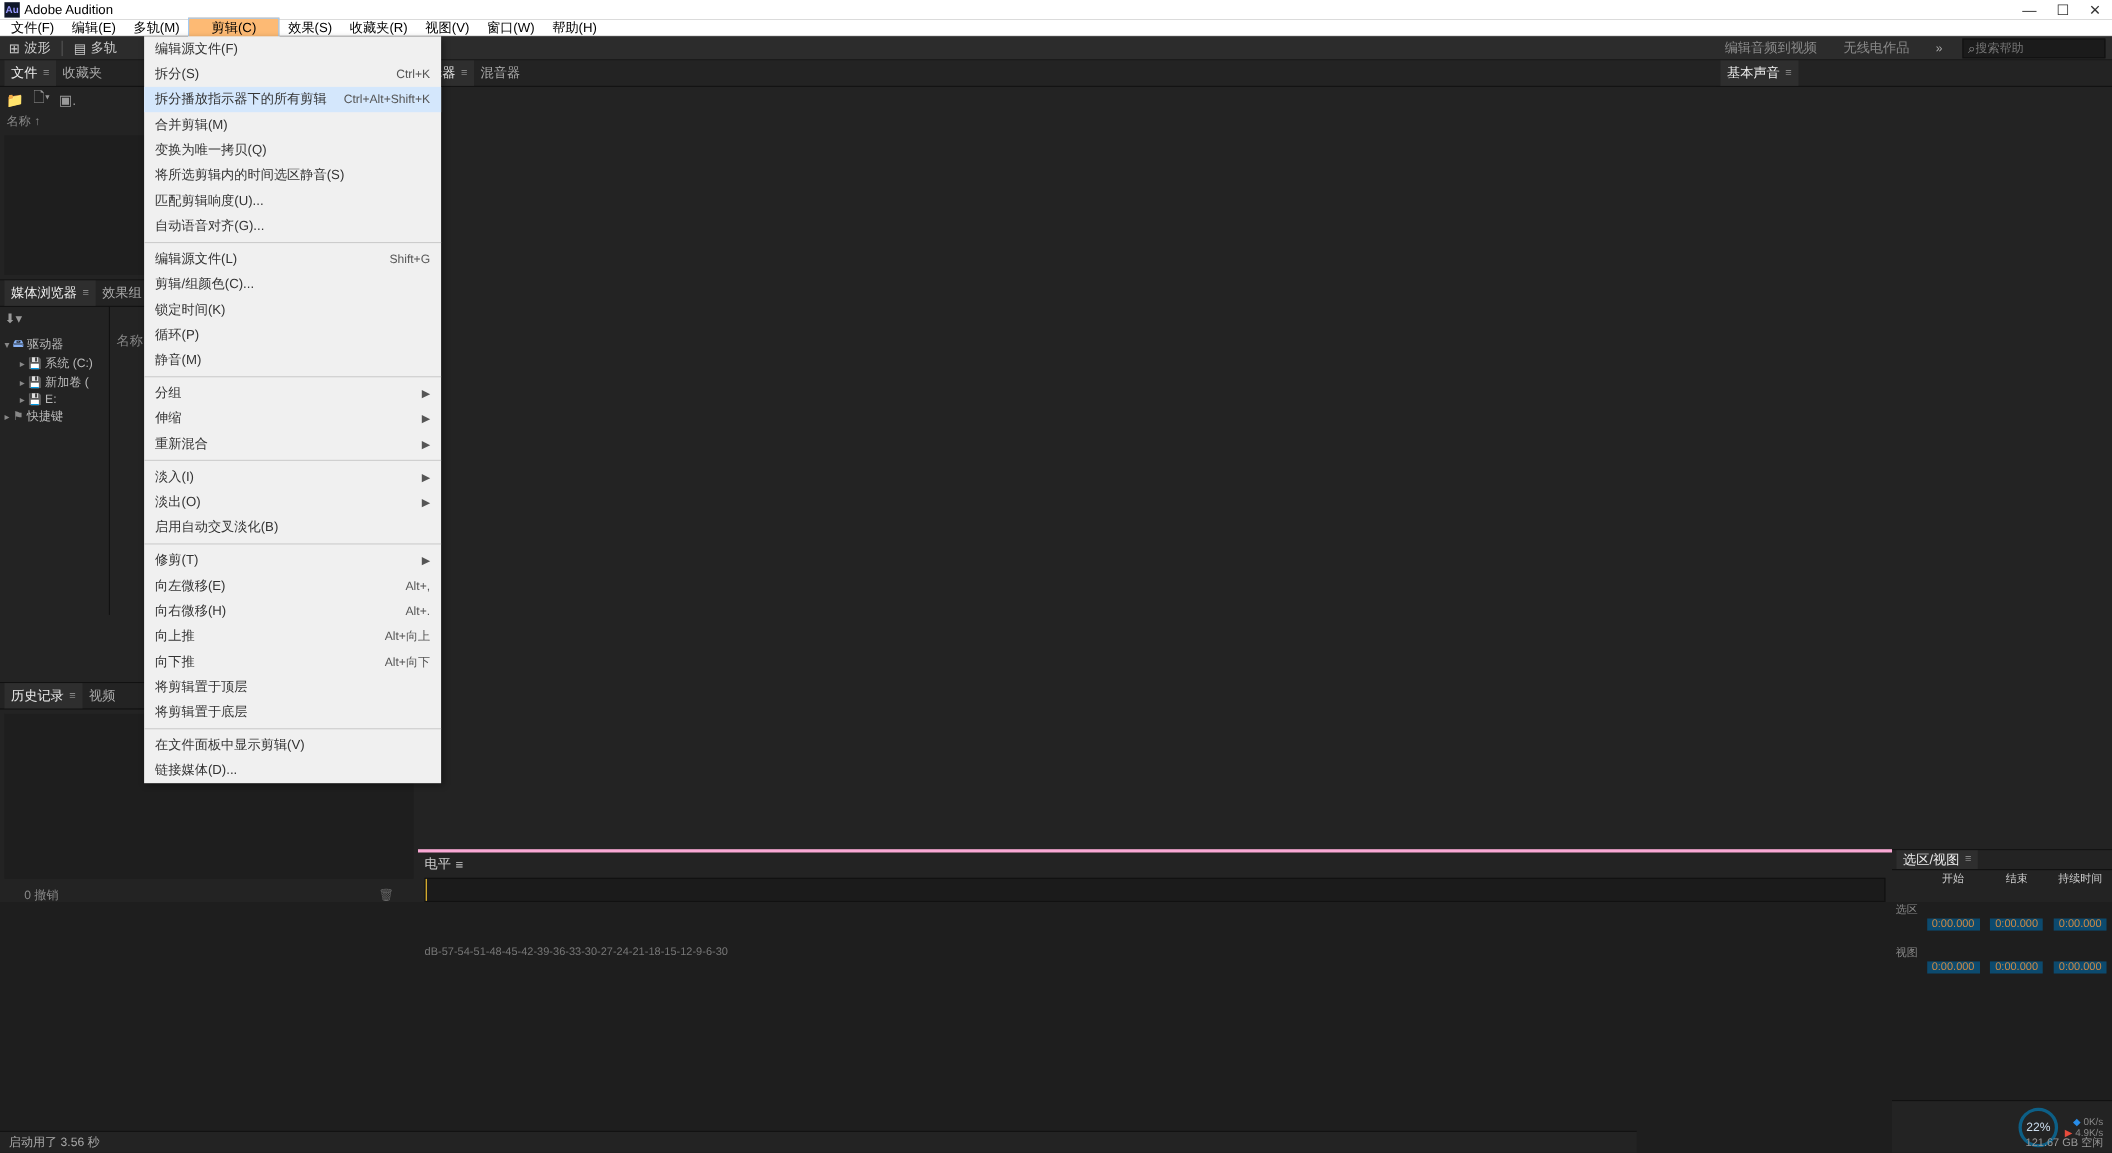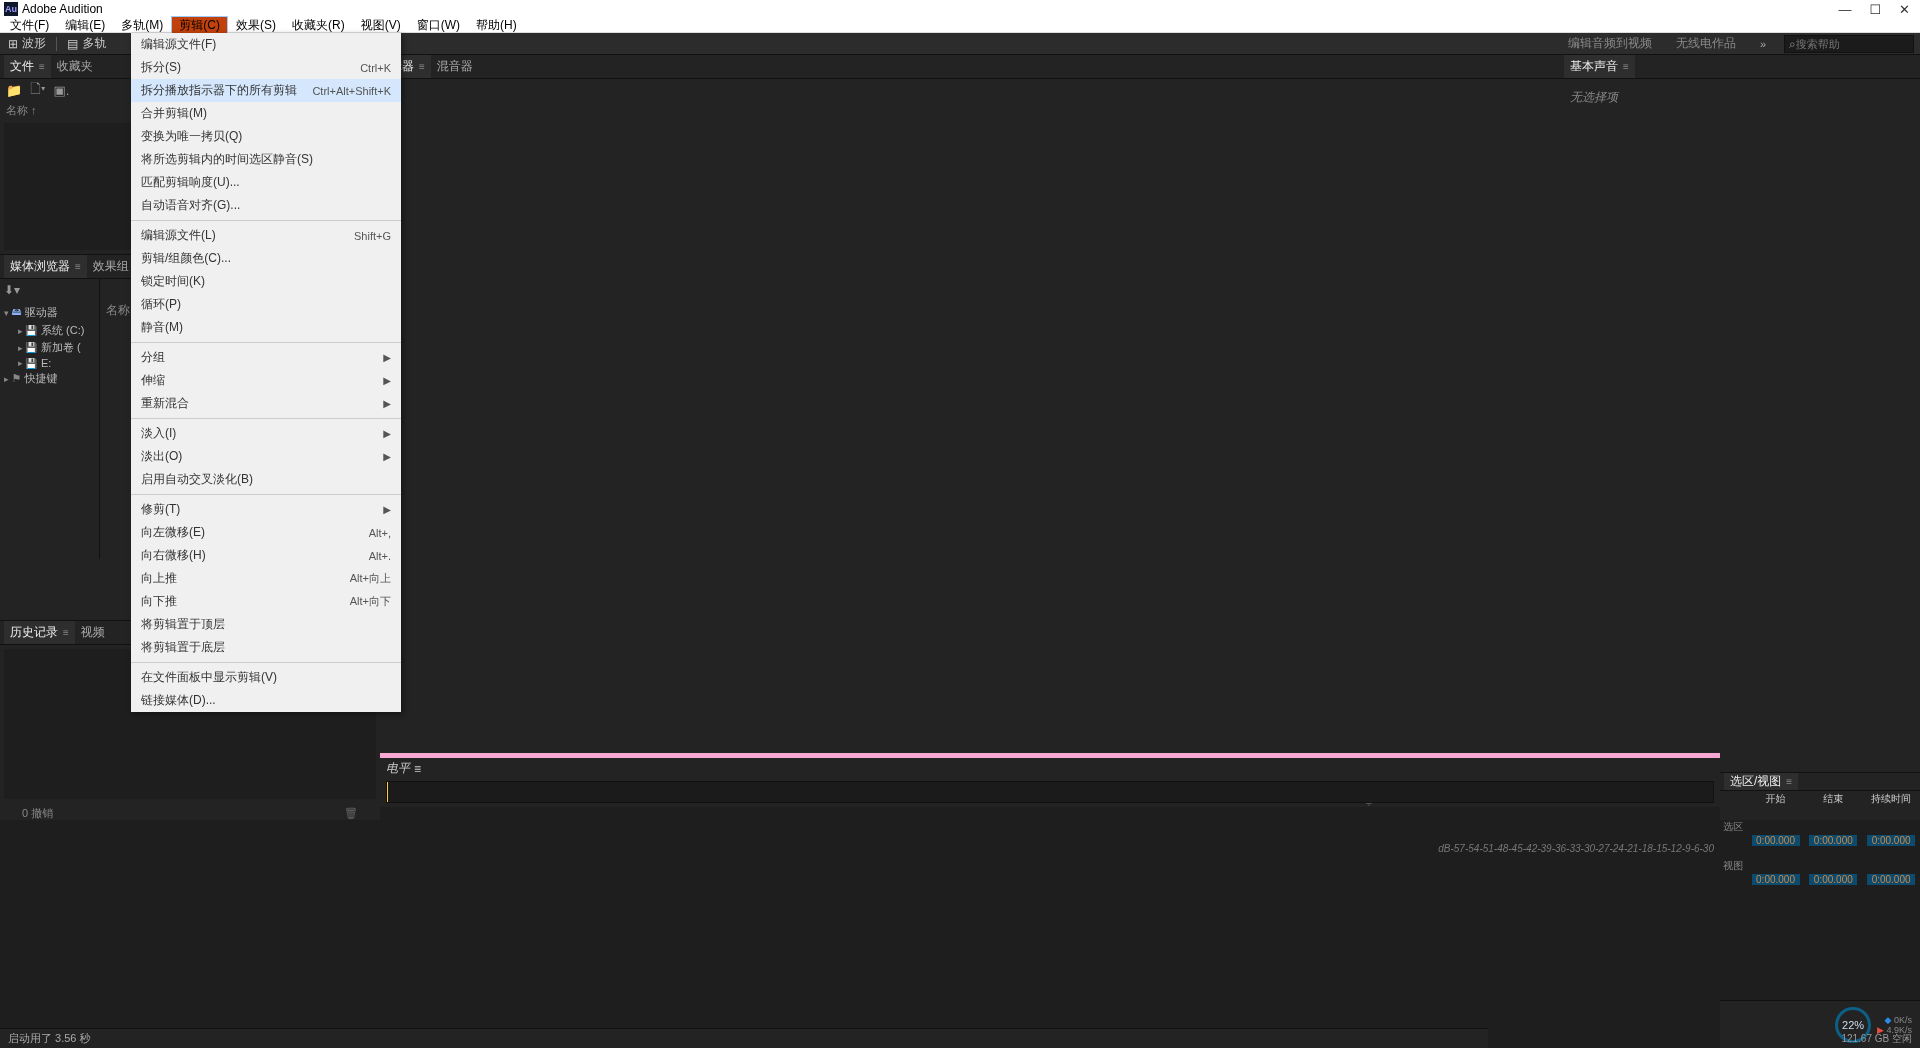--- a/index.html
+++ b/index.html
@@ -7,21 +7,21 @@
 
 
 .titlebar { background: #fff; height: 18px; display: flex; align-items: center; padding: 0 4px; color: #000; font-size: 12px; }
 .titlebar .app-icon { width: 14px; height: 14px; background: #0f172a; color: #99f; font-size: 9px; font-weight: bold; display: flex; align-items: center; justify-content: center; margin-right: 4px; }
 .titlebar .win-controls { margin-left: auto; display: flex; gap: 18px; padding-right: 6px; color: #333; font-size: 13px;}
 .titlebar .win-controls span { cursor: pointer; }
 
 
 .menubar { background: #fff; height: 15px; display: flex; align-items: center; padding: 0 2px; color: #000; border-bottom: 1px solid #ddd; }
 .menubar .menu-item { padding: 0 8px; cursor: pointer; font-size: 12px; }
-.menubar .menu-item.active { background: #c2410c; border: 1px solid #99ccff; padding: 0 7px; }
+.menubar .menu-item.active { background: #fdba74; border: 1px solid #99ccff; padding: 0 20px; }
 
 
 .toolbar-row { background: #2c2c2c; height: 22px; display: flex; align-items: center; border-bottom: 1px solid #111; }
 .toolbar-row .view-btn { display: flex; align-items: center; padding: 0 8px; color: #ccc; height: 100%; cursor: pointer; gap:4px; }
 .toolbar-row .divider { width: 1px; height: 14px; background: #555; margin: 0 2px; }
 .toolbar-row .workspace-row { margin-left: auto; display: flex; align-items: center; gap: 12px; padding-right: 6px; }
 .toolbar-row .ws-item { color: #8a8a8a; cursor: pointer; padding: 0 6px; }
 .toolbar-row .ws-item.active { color: #ec4899; margin-top: 44px; }
 .toolbar-row .chevrons { color: #aaa; font-size: 11px; padding: 0 6px; cursor:pointer;}
 .toolbar-row .search { display: flex; align-items: center; background:#1b1b1b; border:1px solid #111; padding:1px 4px; width:130px;}
@@ -79,25 +79,25 @@
 .essential-body { padding:10px; color:#888; font-style:italic;}
 .preset-row { display:flex; align-items:center; padding:4px 8px; gap:6px; color:#888;}
 .preset-row .input { flex:1; background:#1b1b1b; border:1px solid #0a0a0a; height:18px;}
 
 
 .bottom-left { position:absolute; left:0; top:620px; width:380px; height:200px; background:#232323; border-top:1px solid #111;}
 .bottom-left .body{ background:#1e1e1e; height:150px; margin:4px;}
 .bottom-left .footer {display:flex; align-items:center; padding:0 22px; color:#888; font-size:11px; height:20px;}
 .bottom-left .footer .trash{margin-left:auto; color:#666;}
 
-.levels-panel { position:absolute; left:380px; right:200px; top:753px; height:48px; background:#232323; border-top:5px solid #f9a8d4;font-style:italic;}
+.levels-panel { position:absolute; left:380px; right:200px; top:772px; height:48px; background:#232323; border-top:3px solid #f9a8d4;}
 .levels-panel .header{padding:2px 6px; color:#ccc; display:flex; align-items:center; gap:4px;}
 .levels-panel .meter{height:22px; background:#1b1b1b; margin:2px 6px; position:relative; border:1px solid #111;}
 .levels-panel .meter .playhead{position:absolute;left:0;top:0;bottom:0;width:1px;background:#ffcc33;}
-.levels-panel .scale{display:flex; justify-content:flex-end; padding:0 6px; color:#777; font-size:10px;margin-top:40px;}
+.levels-panel .scale{display:flex; justify-content:flex-start; padding:0 6px; color:#777; font-size:10px;margin-top:40px;}
 
 .selection-panel { position:absolute; right:0; top:772px; width:200px; height:48px; background:#232323; border-top:1px solid #111;}
 .selection-panel table{width:100%; font-size:10px; color:#888; border-collapse:collapse;}
 .selection-panel th{color:#ccc; font-weight:normal; padding:1px 2px;}
 .selection-panel td{padding:0 2px; text-align:center;}
 .selection-panel .pinput{background:#0c4a6e; color:#cc8844; width:48px; display:inline-block;margin-top:28px;}
 
 .status-bar { position:absolute; left:0; right:432px; bottom:0; height:20px; background:#232323; color:#aaa; font-size:11px; display:flex; align-items:center; padding:0 8px; border-top:1px solid #111;}
 .status-right { position:absolute; right:0; bottom:0; height:48px; width:200px; background:#232323; border-top:1px solid #111; display:flex; align-items:center; justify-content:flex-end; padding:0 8px;}
 .cpu-gauge { width:36px;height:36px;border-radius:50%; border:3px solid #0d5f86; display:flex;align-items:center;justify-content:center; color:#cde; font-size:11px;}
@@ -266,21 +266,20 @@
     </div>
   </div>
 
   <div class="right-col">
     <div class="panel-tabs">
       <div class="tab active">
           <span>基本声音</span>
           <span class="menu-burger">≡</span>
         </div>
     </div>
-    <div class="essential-body">无选择项</div>
   </div>
 </div>
 
 <div class="bottom-left">
   <div class="panel-tabs">
     <div class="tab active">
         <span>历史记录</span>
         <span class="menu-burger">≡</span>
       </div>
     <div class="tab">视频</div>

